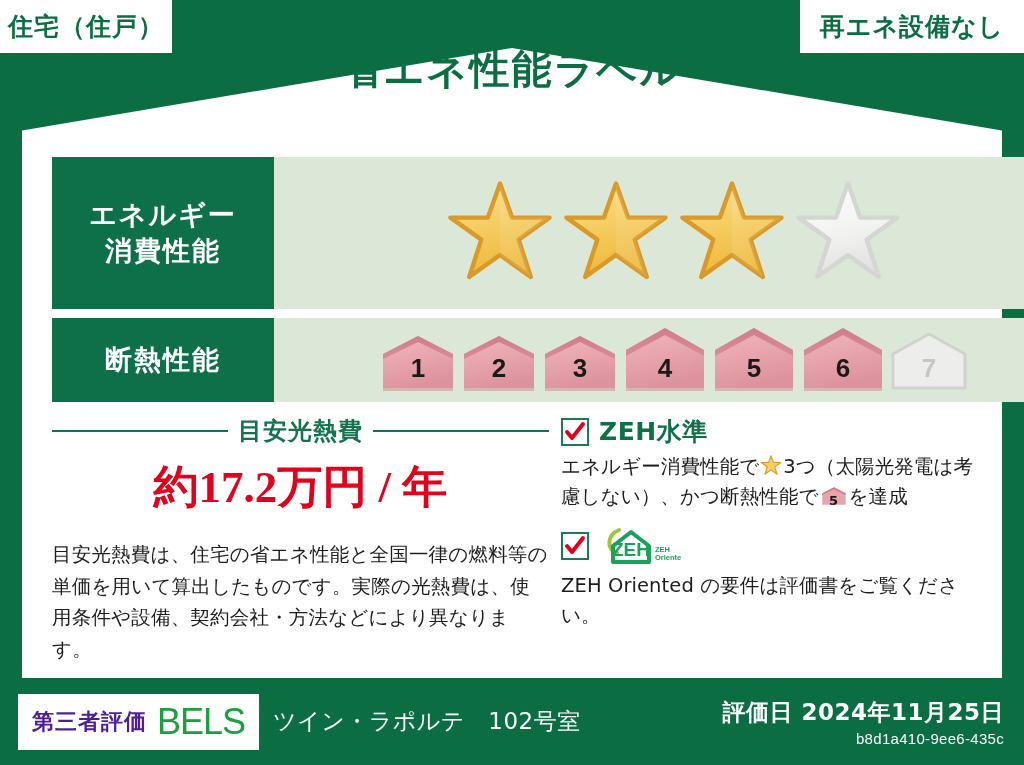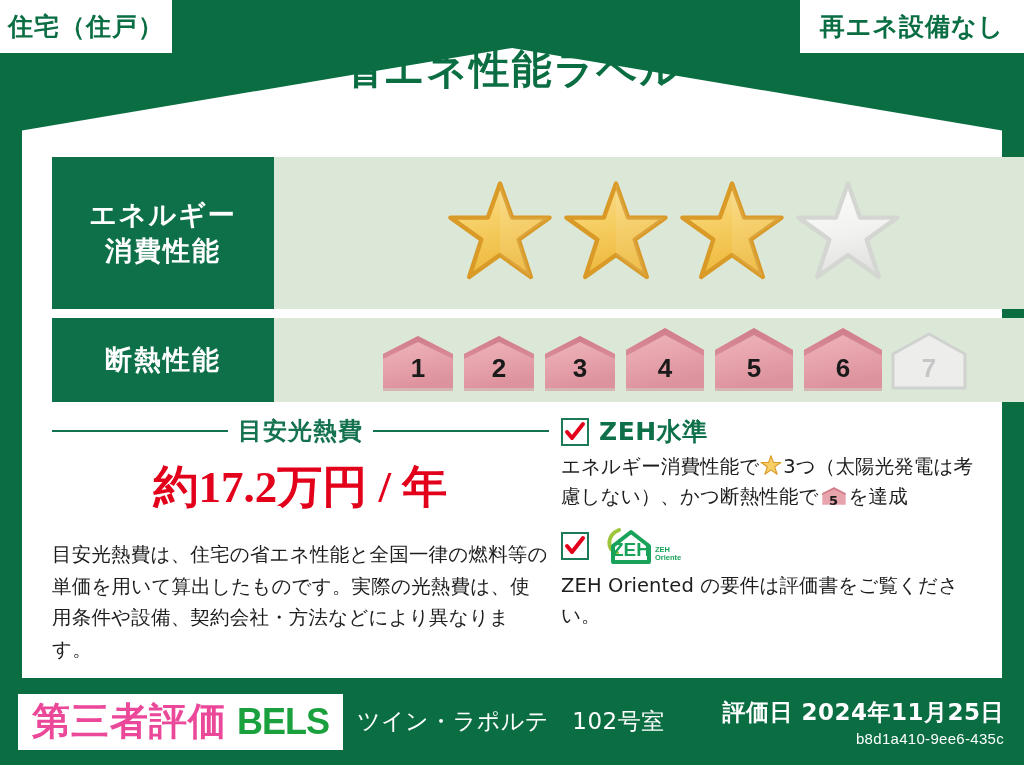--- a/index.html
+++ b/index.html
@@ -219,28 +219,28 @@
   .bels-box {
     margin-left: 18px;
     background: #ffffff;
     height: 56px;
     display: flex;
     align-items: center;
     padding: 0 14px;
     gap: 10px;
   }
   .bels-jp {
-    color: #ec4899;
-    font-weight: bold;
-    font-size: 38px;
+    color: #4c1d95;
+    font-weight: bold;
+    font-size: 22px;
     letter-spacing: 1px;
   }
   .bels-en {
     color: #1aa03c;
-    font-weight: bold;
+    font-weight: normal;
     font-size: 36px;
     font-family: "Liberation Sans", sans-serif;
     letter-spacing: -1px;
   }
   .building-name {
     color: #ffffff;
     font-size: 23px;
     margin-left: 14px;
     letter-spacing: 0.5px;
   }

